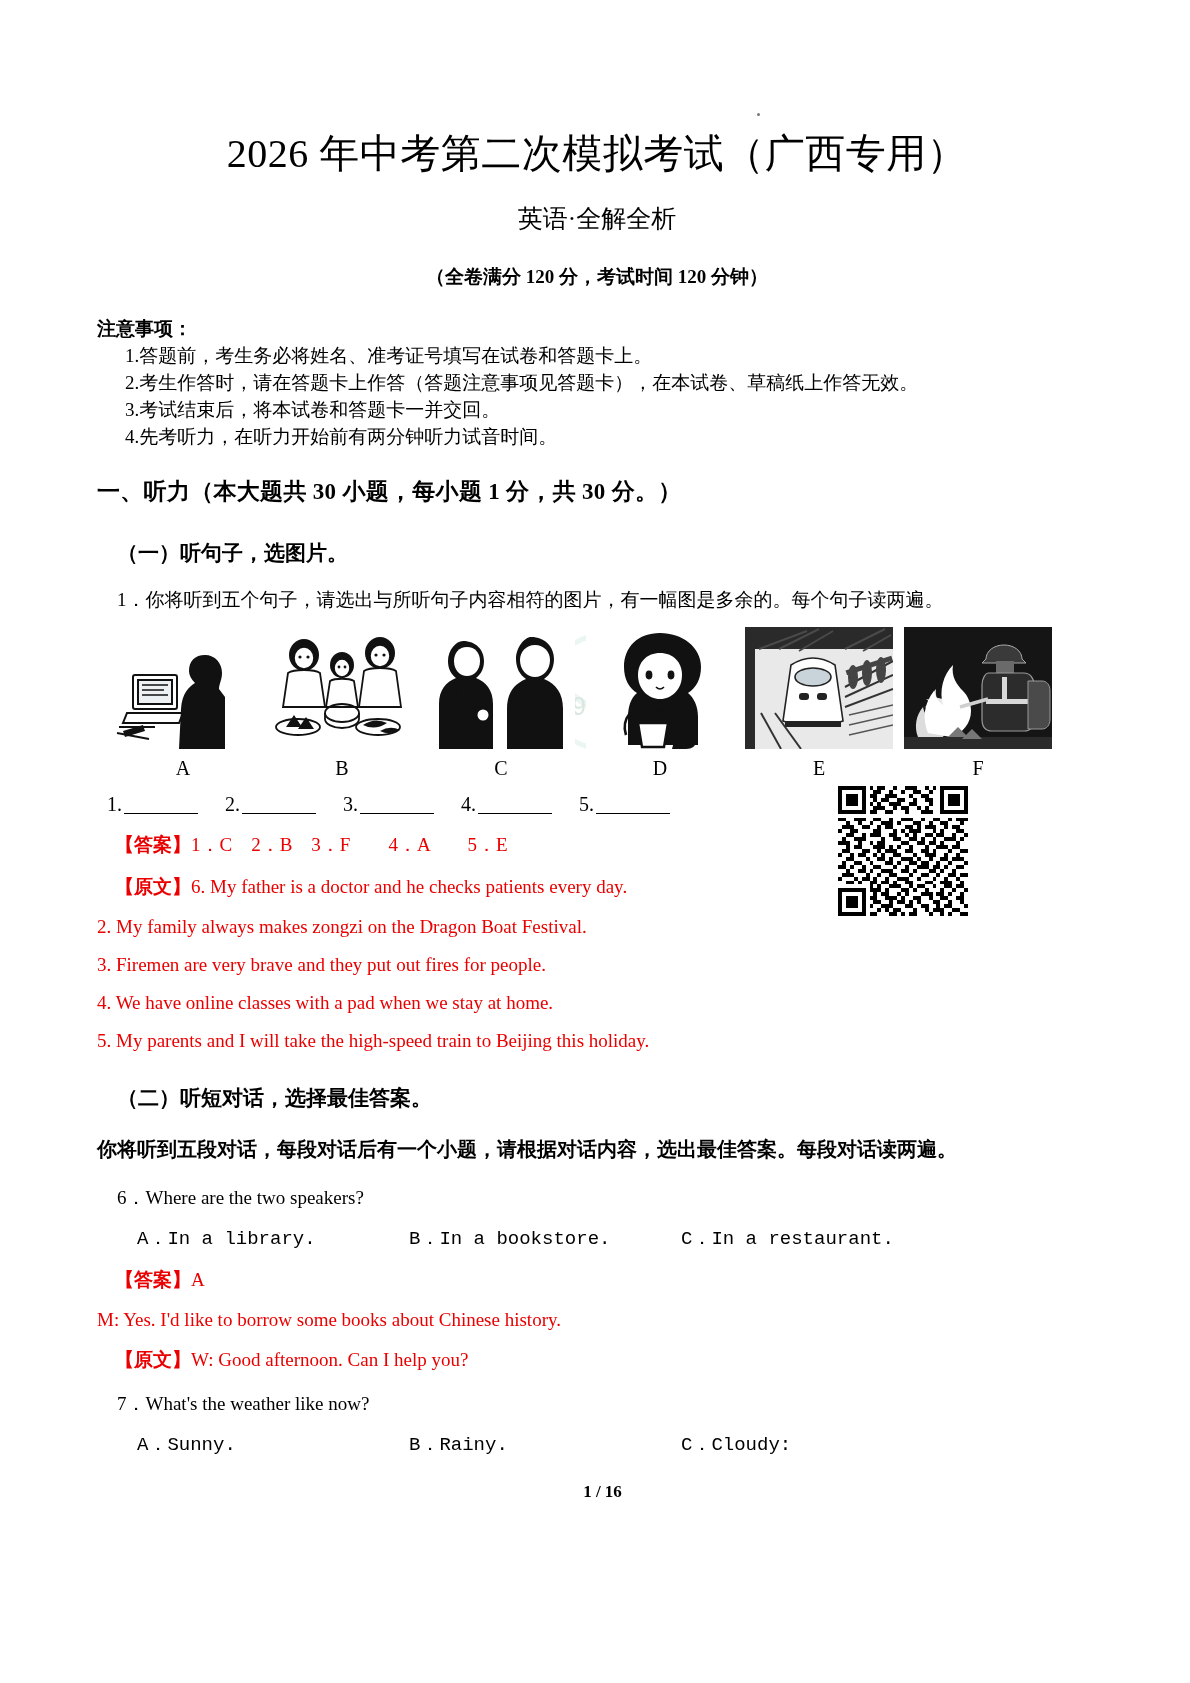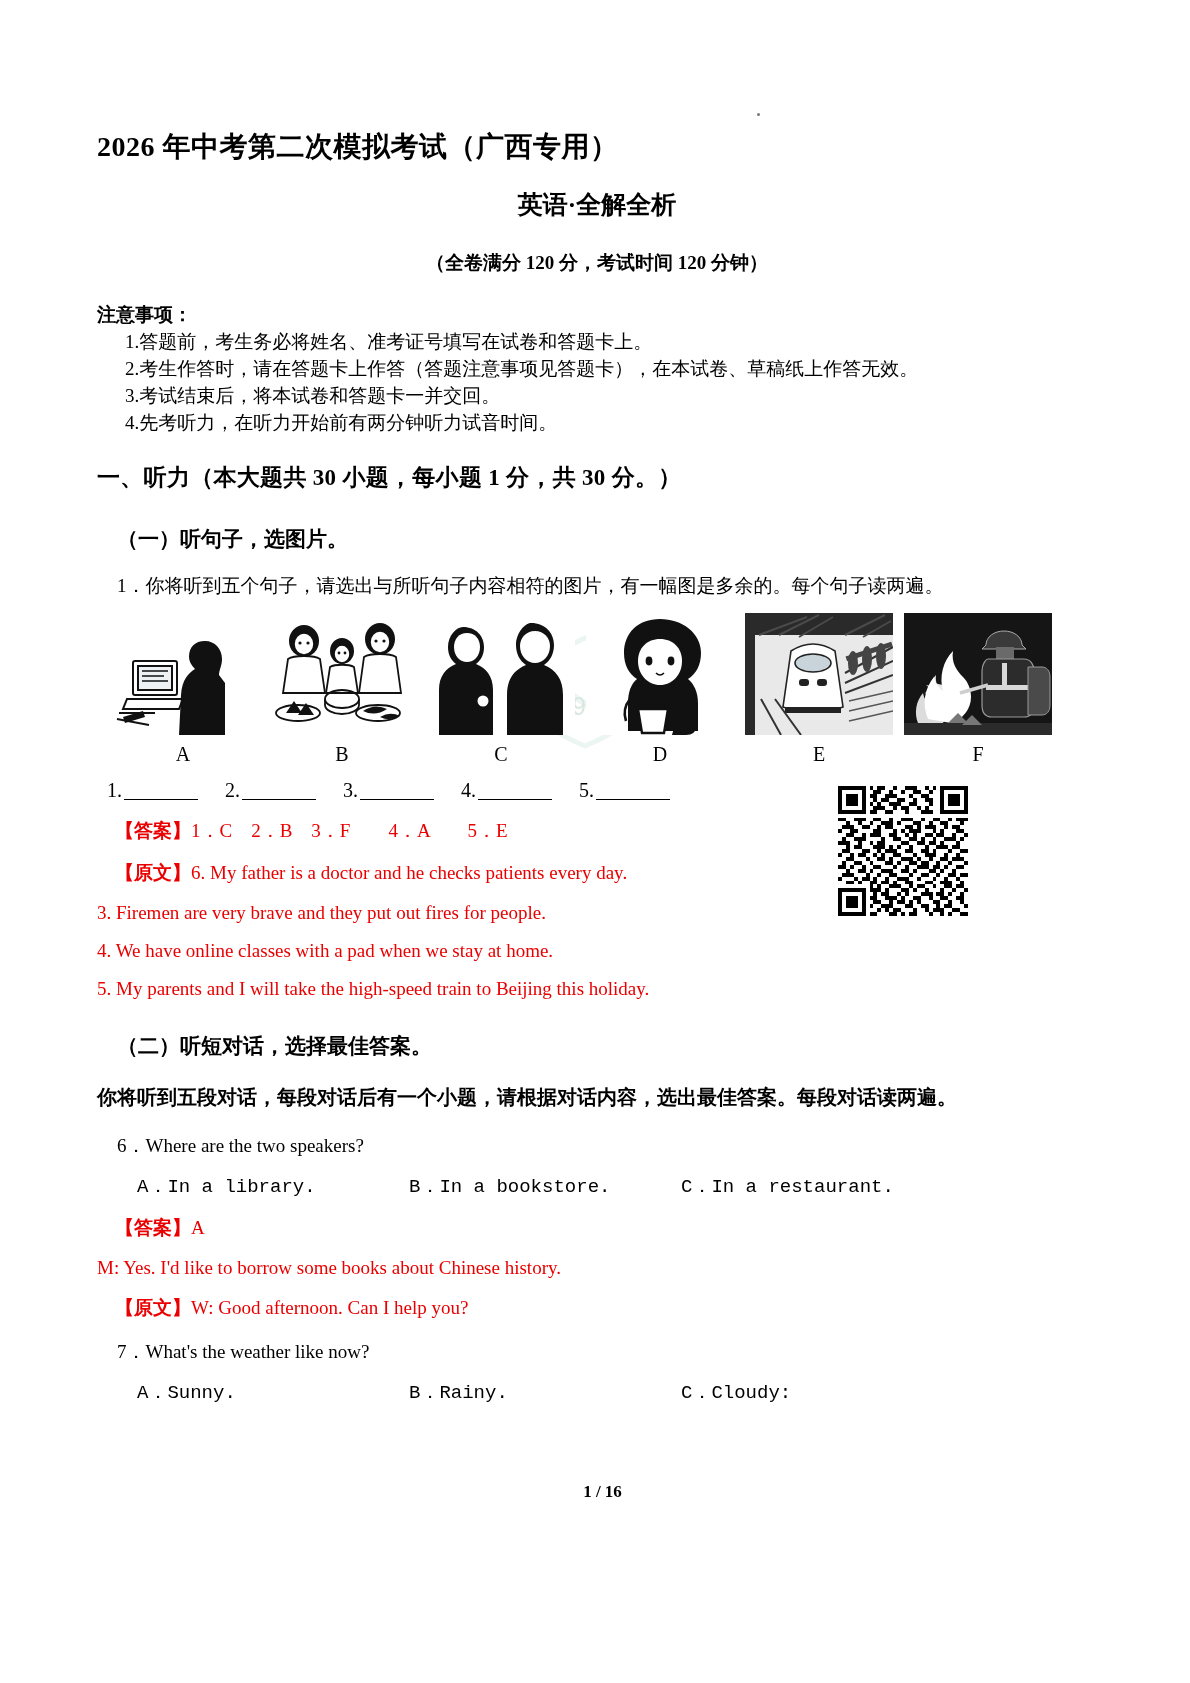--- a/index.html
+++ b/index.html
@@ -21,29 +21,30 @@
   }
   .content {
     position: absolute;
     left: 97px;
     top: 0;
     width: 1000px;
   }
 
   
   .doc-title {
-    font-weight: bold;
-    font-size: 28px;
+    text-align: center;
+    font-weight: normal;
+    font-size: 40px;
     letter-spacing: 0.5px;
     margin-top: 130px;
     line-height: 1.2;
   }
   .doc-subtitle {
     text-align: center;
-    font-weight: bold;
+    font-weight: normal;
     font-size: 25px;
     margin-top: 26px;
     line-height: 1.2;
   }
   .doc-meta {
     text-align: center;
     font-weight: bold;
     font-size: 19px;
     margin-top: 30px;
   }
@@ -706,20 +707,21 @@
       <span class="item"><span>1.</span><span class="blank-line"></span></span>
       <span class="item"><span>2.</span><span class="blank-line"></span></span>
       <span class="item"><span>3.</span><span class="blank-line"></span></span>
       <span class="item"><span>4.</span><span class="blank-line"></span></span>
       <span class="item"><span>5.</span><span class="blank-line"></span></span>
     </div>
 
     <div class="red indent"><span class="tag">【答案】</span><span>1．C　2．B　3．F　　4．A　　5．E</span></div>
 
     <div class="red indent"><span class="tag">【原文】</span><span>6. My father is a doctor and he checks patients every day.</span></div>
+    <div class="red">2. My family always makes zongzi on the Dragon Boat Festival.</div>
     <div class="red">3. Firemen are very brave and they put out fires for people.</div>
     <div class="red">4. We have online classes with a pad when we stay at home.</div>
     <div class="red">5. My parents and I will take the high-speed train to Beijing this holiday.</div>
 
     <div class="subsection-title">（二）听短对话，选择最佳答案。</div>
     <div class="bold-instruction">你将听到五段对话，每段对话后有一个小题，请根据对话内容，选出最佳答案。每段对话读两遍。</div>
 
     <div class="question-line"><span>6．</span><span>Where are the two speakers?</span></div>
     <div class="options-row">
       <div class="opt">A．In a library.</div>

